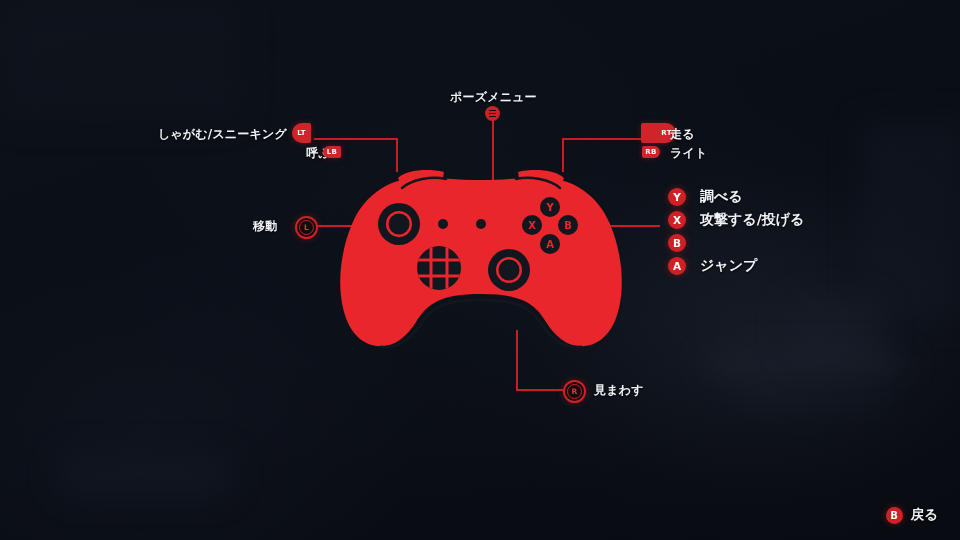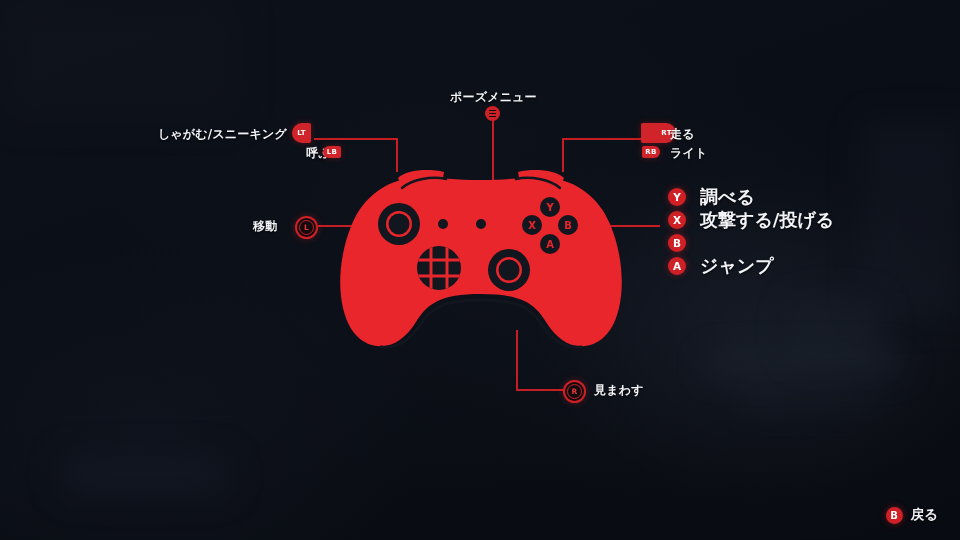--- a/index.html
+++ b/index.html
@@ -149,21 +149,21 @@
     font-size: 10.5px;
     font-weight: 700;
     display: flex;
     align-items: center;
     justify-content: center;
     flex: 0 0 auto;
     box-shadow: 0 0 7px rgba(207,32,38,0.45);
   }
   .facelist .rtext {
     margin-left: 14px;
-    font-size: 18px;
+    font-size: 14px;
     font-weight: 700;
     color: #f2f4f7;
     white-space: nowrap;
     text-shadow: 0 1px 2px rgba(0,0,0,0.85);
   }
 
   
   .back-prompt {
     position: absolute;
     right: 22px;

